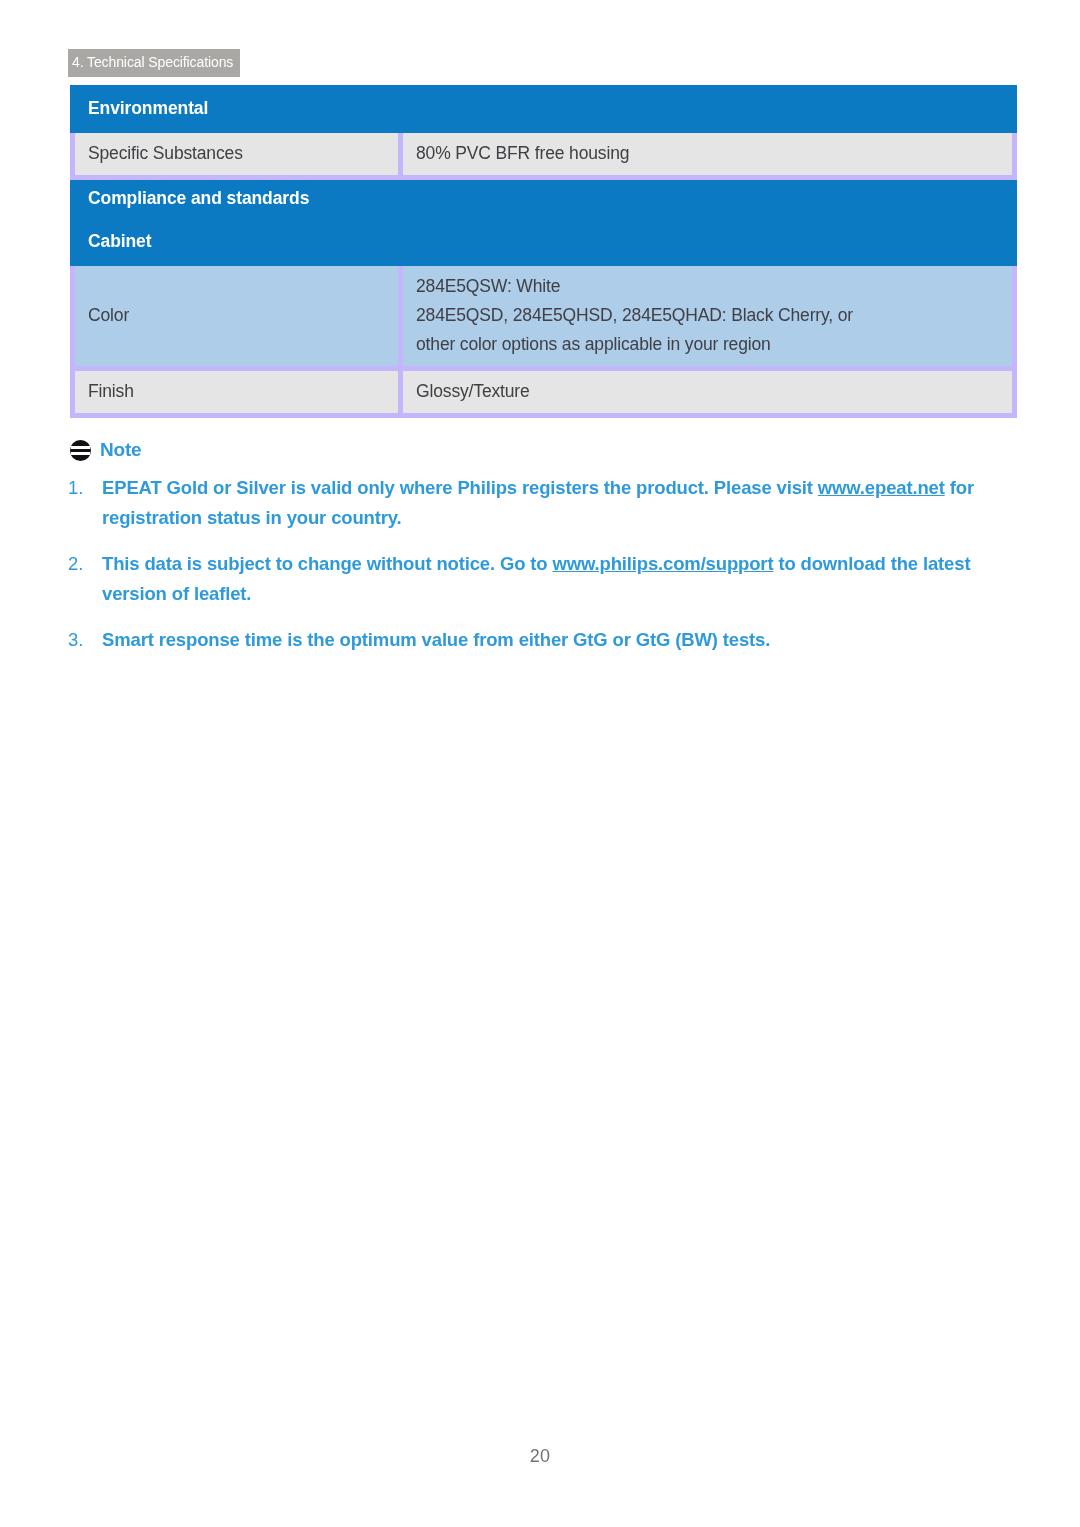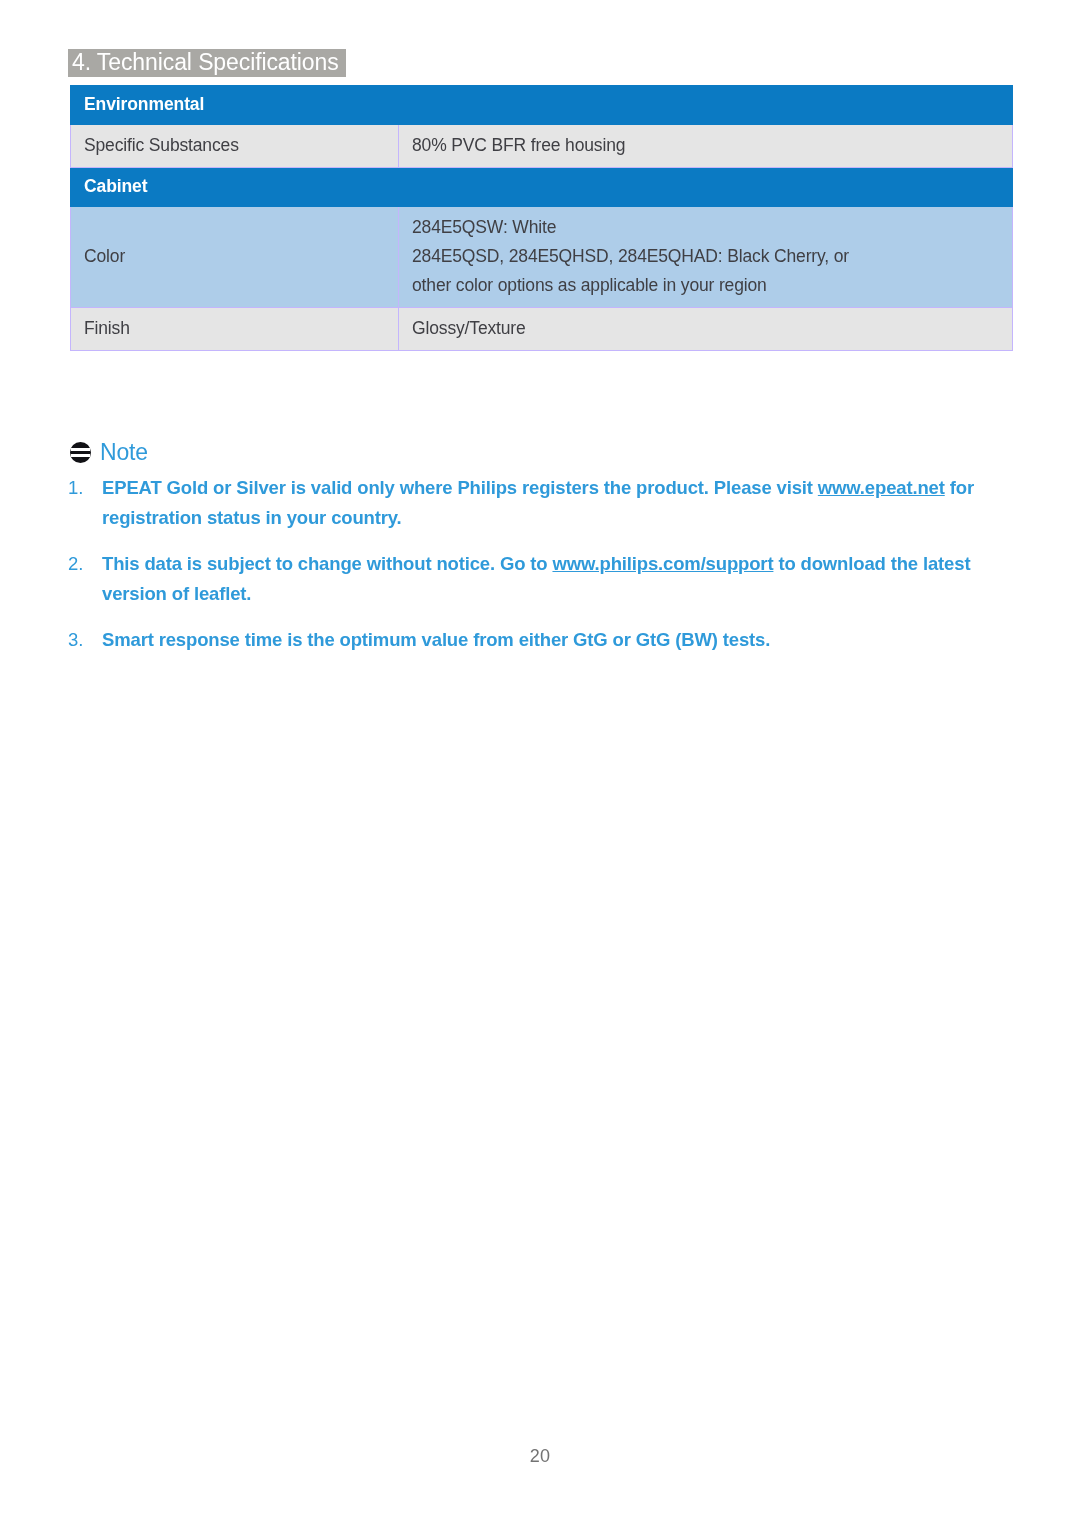--- a/index.html
+++ b/index.html
@@ -21,38 +21,38 @@
     inset: 0;
   }
 
   
   .breadcrumb {
     position: absolute;
     left: 68px;
     top: 49px;
     background: #a9a8a4;
     color: #ffffff;
-    font-size: 23px;
+    font-size: 14px;
     line-height: 25px;
     padding: 1px 7px 2px 4px;
     letter-spacing: -0.1px;
     white-space: nowrap;
   }
 
   
   .spec-table {
     position: absolute;
     left: 70px;
     top: 85px;
     width: 942px;
     border-collapse: collapse;
     table-layout: fixed;
   }
   .spec-table td {
-    border: 1px solid #c4b5fd;
+    border: 5px solid #c4b5fd;
     padding: 6px 13px 7px 13px;
     font-size: 17.5px;
     line-height: 29px;
     vertical-align: middle;
     letter-spacing: -0.15px;
   }
   .col-label { width: 328px; }
   .col-value { width: 614px; }
 
   tr.section-row td {
@@ -92,22 +92,22 @@
     position: absolute;
     left: 1px;
     right: 1px;
     height: 3px;
     background: #ffffff;
   }
   .note-icon::before { top: 6px; }
   .note-icon::after  { top: 12px; }
   .note-title {
     color: #2f9ada;
-    font-size: 23px;
-    font-weight: normal;
+    font-size: 19px;
+    font-weight: bold;
     letter-spacing: -0.2px;
   }
 
   .note-list {
     position: absolute;
     left: 68px;
     top: 473px;
     width: 944px;
     color: #2f9ada;
     font-size: 18.5px;
@@ -155,20 +155,23 @@
     </colgroup>
     <tbody id="spec-body">
         <tr class="section-row">
           <td colspan="2">Environmental</td>
         </tr>
         <tr class="band-a">
           <td>Specific Substances</td>
           <td class="cell-lines">
             <div>80% PVC BFR free housing</div>
           </td>
+        </tr>
+        <tr class="section-row">
+          <td colspan="2">Compliance and standards</td>
         </tr>
         <tr class="section-row">
           <td colspan="2">Cabinet</td>
         </tr>
         <tr class="band-b">
           <td>Color</td>
           <td class="cell-lines">
             <div>284E5QSW: White</div>
             <div>284E5QSD, 284E5QHSD, 284E5QHAD: Black Cherry, or</div>
             <div>other color options as applicable in your region</div>

